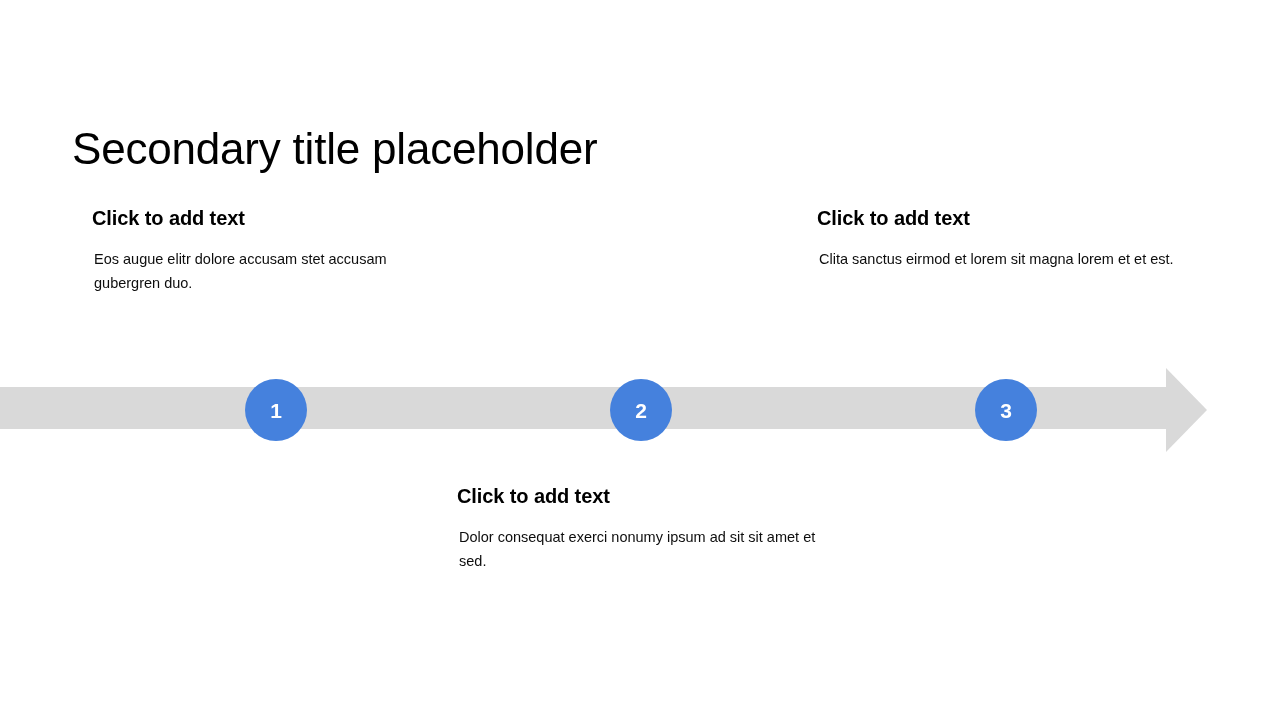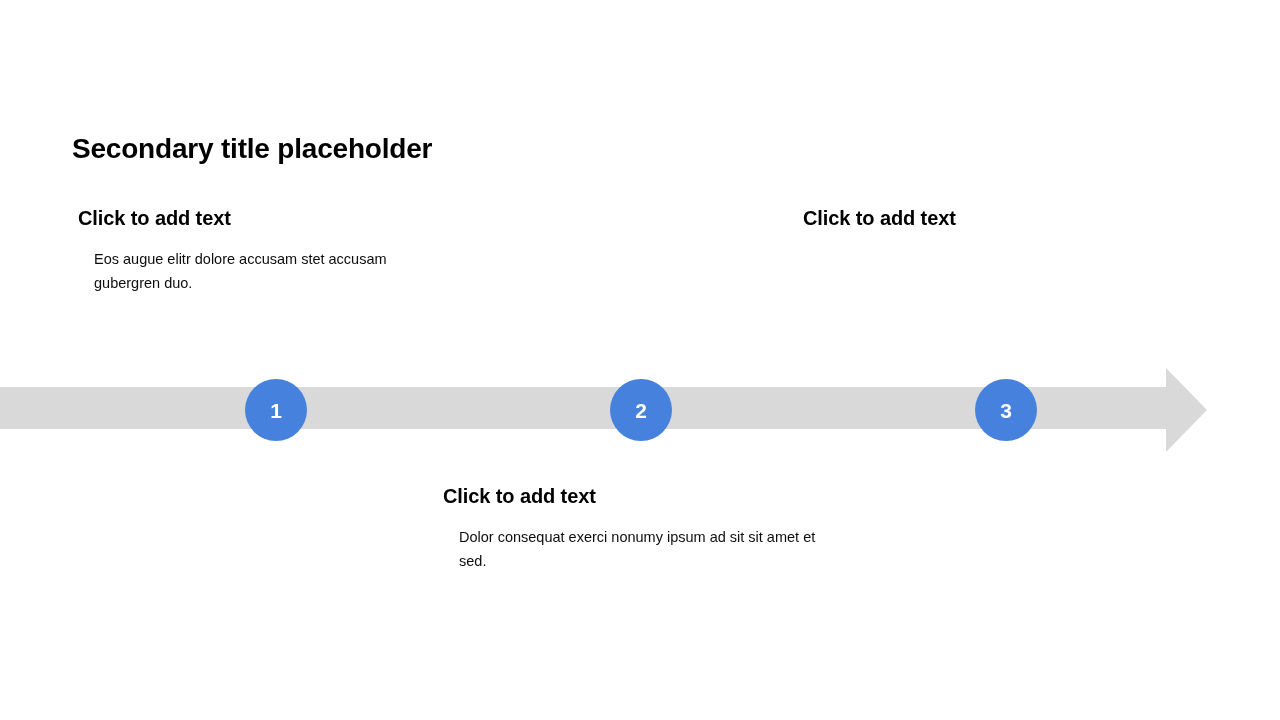--- a/index.html
+++ b/index.html
@@ -21,37 +21,37 @@
     background: #ffffff;
     overflow: hidden;
   }
 
   
   .slide-title {
     position: absolute;
     left: 72px;
     top: 129px;
     width: 1140px;
-    font-size: 28px;
-    font-weight: bold;
+    font-size: 44px;
+    font-weight: normal;
     line-height: 40px;
     letter-spacing: -0.2px;
     color: #000000;
     margin: 0;
   }
 
   
   .text-block {
     position: absolute;
   }
   .text-block .tb-head {
     font-size: 20px;
     font-weight: bold;
     line-height: 26px;
-    margin: 0 0 9px 0;
+    margin: 0 0 9px 14px;
     color: #000000;
     letter-spacing: -0.1px;
   }
   .text-block .tb-body {
     font-size: 14.5px;
     font-weight: normal;
     line-height: 24px;
     margin: 16px;
     color: #0d0d0d;
   }
@@ -114,20 +114,21 @@
 
   <h1 class="slide-title">Secondary title placeholder</h1>
 
   <div class="text-block block-top-left">
     <h2 class="tb-head">Click to add text</h2>
     <p class="tb-body">Eos augue elitr dolore accusam stet accusam gubergren duo.</p>
   </div>
 
   <div class="text-block block-top-right">
     <h2 class="tb-head">Click to add text</h2>
+    <p class="tb-body">Clita sanctus eirmod et lorem sit magna lorem et et est.</p>
   </div>
 
   <div class="arrow">
     <div class="arrow-shaft"></div>
     <div class="arrow-head"></div>
   </div>
 
   <div class="step-circle circle-1">
     <span>1</span>
   </div>

